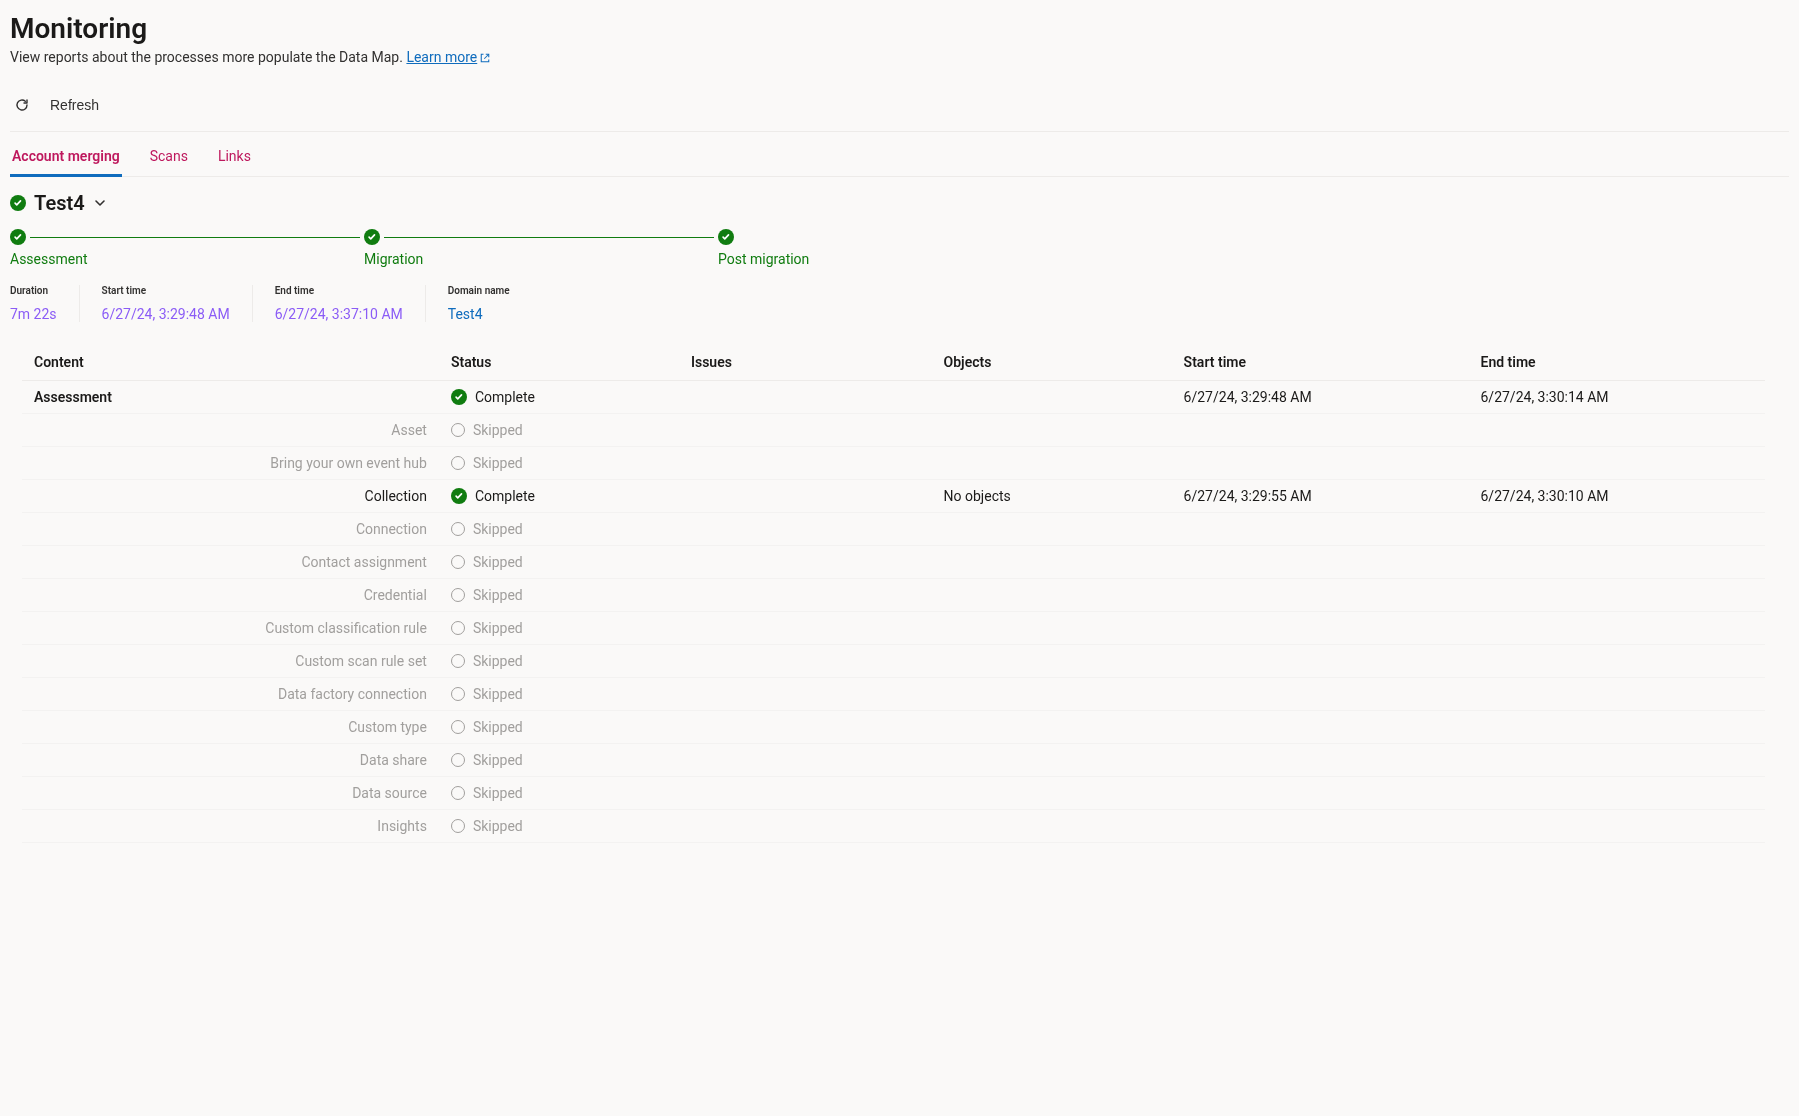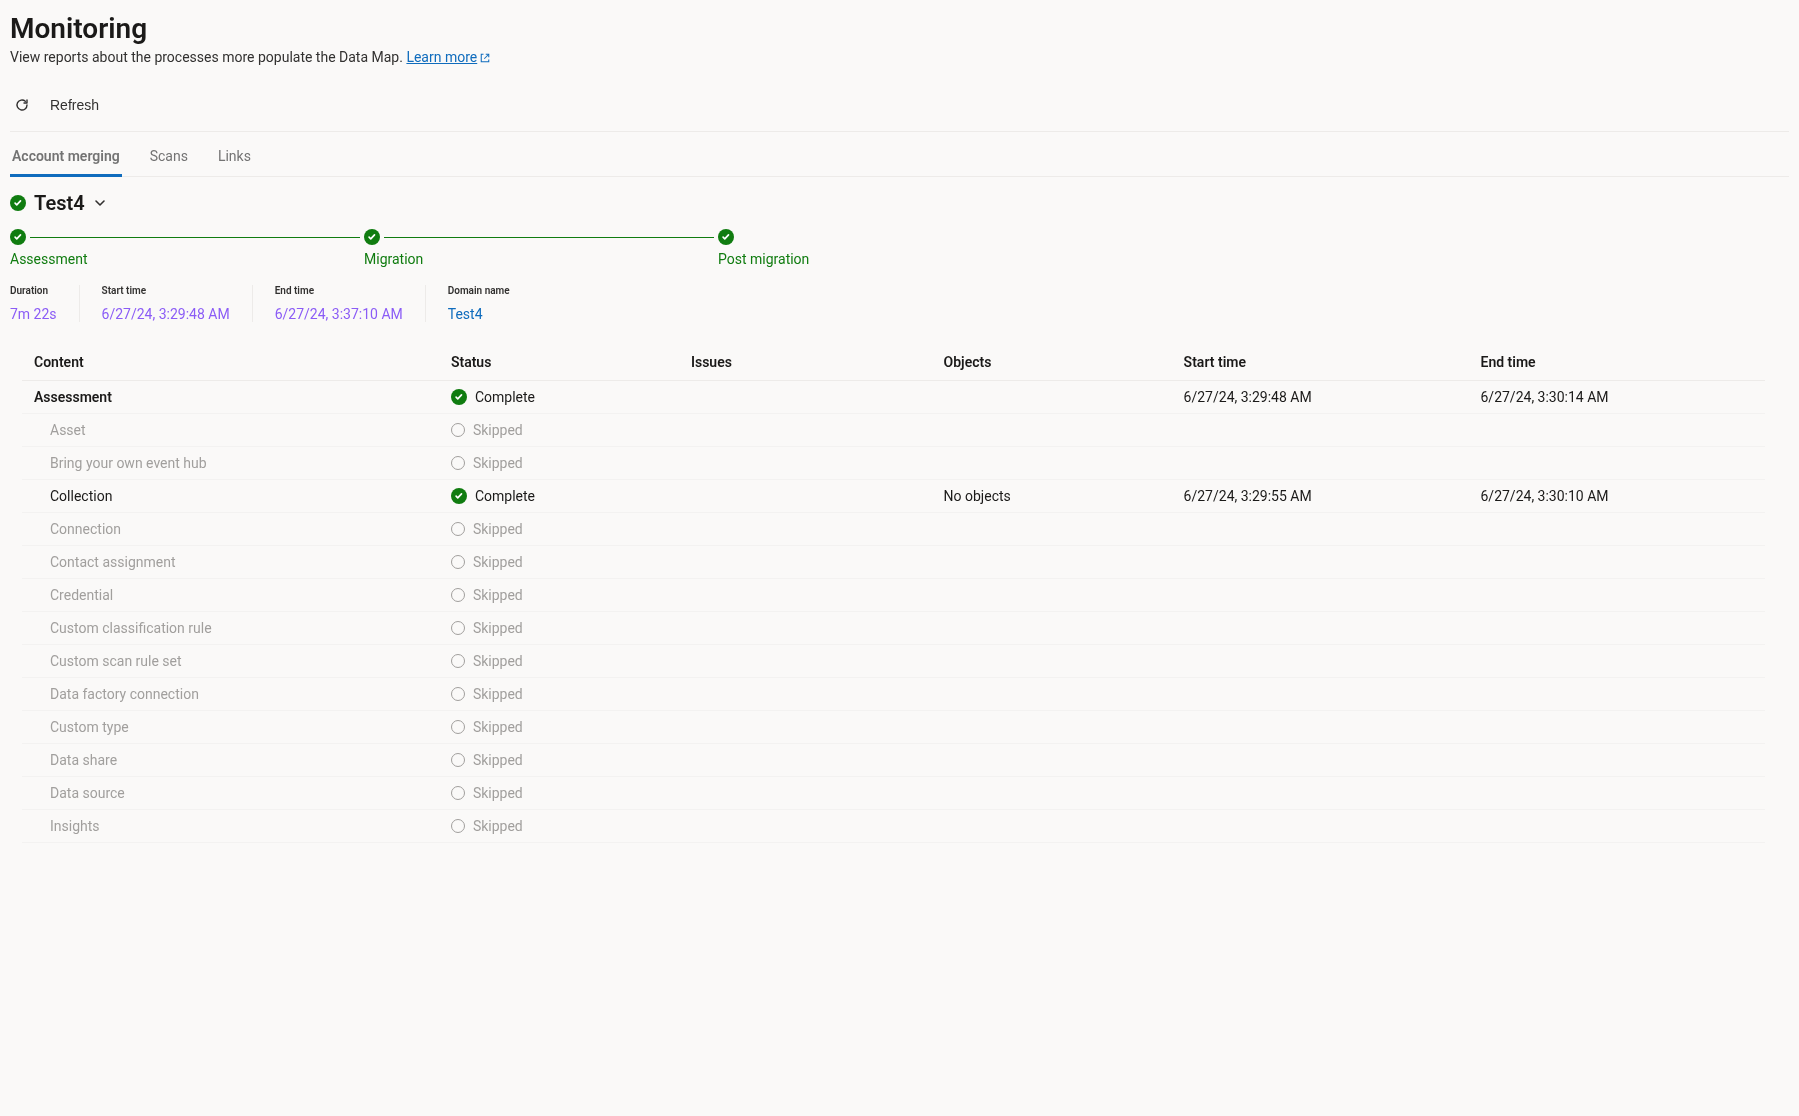--- a/index.html
+++ b/index.html
@@ -56,21 +56,21 @@
   .tabs {
     display: flex;
     gap: 26px;
     padding-top: 10px;
     border-bottom: 1px solid #edebe9;
     margin-bottom: 14px;
   }
   .tab {
     padding: 6px 2px 10px 2px;
     font-size: 14px;
-    color: #737373;
+    color: #be185d;
     cursor: pointer;
     border-bottom: 3px solid transparent;
     margin-bottom: -1px;
   }
   .tab.active {
     font-weight: 600;
     border-bottom-color: #0f6cbd;
   }
   .section-title-row {
     display: flex;
@@ -158,21 +158,21 @@
     font-size: 14px;
     vertical-align: middle;
     height: 32px;
   }
   .col-content { width: 330px; }
   .col-status { width: 190px; }
   .col-issues { width: 200px; }
   .col-objects { width: 190px; }
   .col-start { width: 235px; }
   .col-end { width: 235px; }
-  .indent { padding-left: 28px !important; }
+  .indent { padding-left: 28px !important; text-align: right; }
   .muted { color: #a19f9d; }
   .status-cell { display: flex; align-items: center; gap: 8px; }
   .circle-open {
     width: 14px; height: 14px;
     border: 1.5px solid #a19f9d;
     border-radius: 50%;
     flex-shrink: 0;
   }
   .bold-row td:first-child { font-weight: 600; }
   svg { display: block; }

